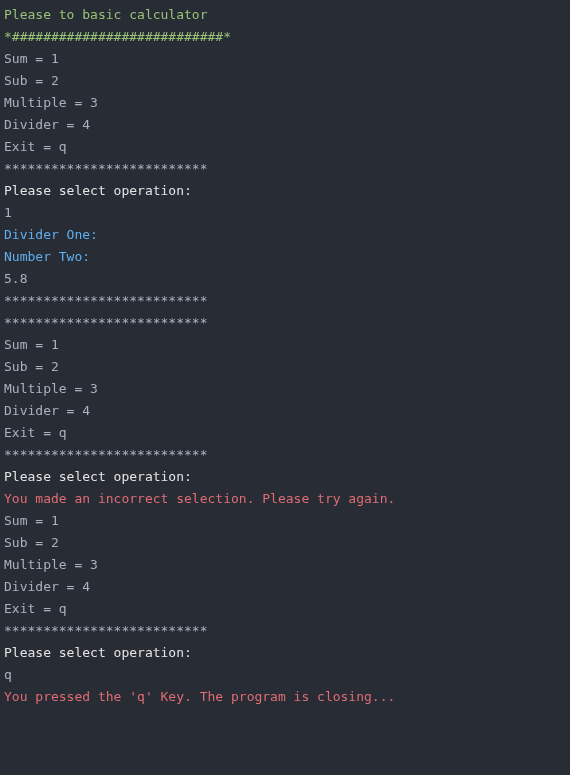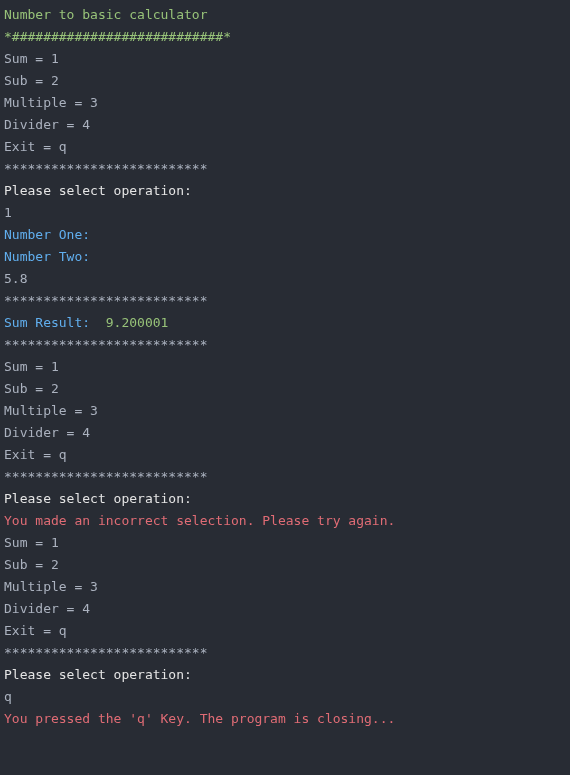--- a/index.html
+++ b/index.html
@@ -35,35 +35,34 @@
       color: #61afef;
     }
     .red {
       color: #e06c75;
     }
   </style>
 </head>
 <body>
 
 <div id="terminal">
-    <div class="line"><span class="green">Number to basic calculator</span></div>
+    <div class="line"><span class="green">Please to basic calculator</span></div>
     <div class="line"><span class="green">*###########################*</span></div>
     <div class="line"><span class="gray">Sum = 1</span></div>
     <div class="line"><span class="gray">Sub = 2</span></div>
     <div class="line"><span class="gray">Multiple = 3</span></div>
     <div class="line"><span class="gray">Divider = 4</span></div>
     <div class="line"><span class="gray">Exit = q</span></div>
     <div class="line"><span class="gray">**************************</span></div>
     <div class="line"><span class="yellow">Please select operation:</span></div>
     <div class="line"><span class="gray">1</span></div>
-    <div class="line"><span class="blue">Number One:</span></div>
+    <div class="line"><span class="blue">Divider One:</span></div>
     <div class="line"><span class="blue">Number Two:</span></div>
     <div class="line"><span class="gray">5.8</span></div>
     <div class="line"><span class="gray">**************************</span></div>
-    <div class="line"><span class="blue">Sum Result:</span><span class="green">  9.200001</span></div>
     <div class="line"><span class="gray">**************************</span></div>
     <div class="line"><span class="gray">Sum = 1</span></div>
     <div class="line"><span class="gray">Sub = 2</span></div>
     <div class="line"><span class="gray">Multiple = 3</span></div>
     <div class="line"><span class="gray">Divider = 4</span></div>
     <div class="line"><span class="gray">Exit = q</span></div>
     <div class="line"><span class="gray">**************************</span></div>
     <div class="line"><span class="yellow">Please select operation:</span></div>
     <div class="line"><span class="red">You made an incorrect selection. Please try again.</span></div>
     <div class="line"><span class="gray">Sum = 1</span></div>

